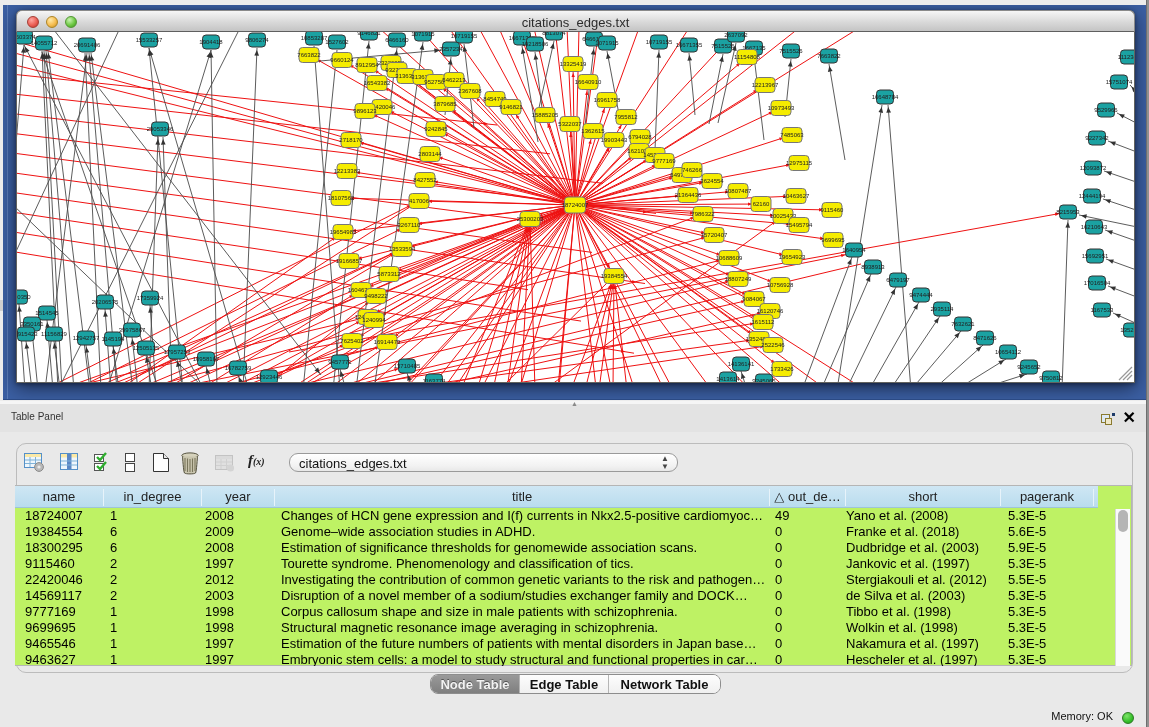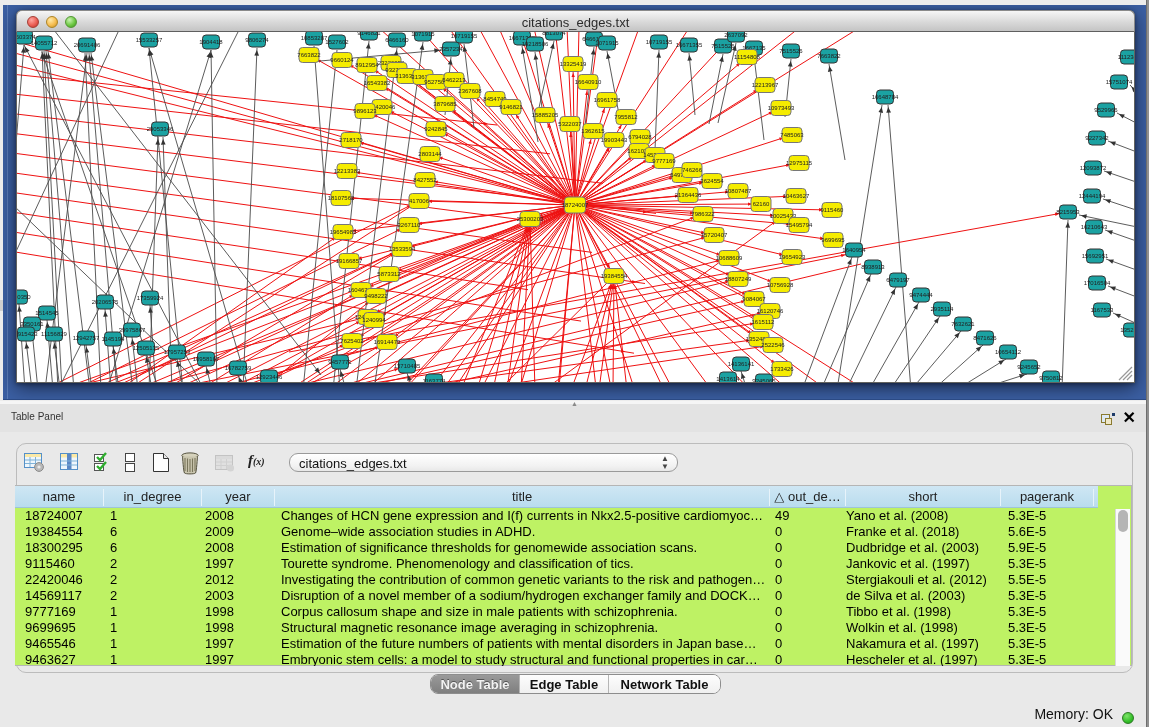--- a/index.html
+++ b/index.html
@@ -41,21 +41,21 @@
 .c5{left:760px;width:70px}
 .c6{left:831px;width:155px;text-align:left}
 .c7{left:993px;width:86px}
 #vscroll{position:absolute;right:1px;top:23px;width:15px;height:157px;background:#fafafa;border-left:1px solid #d8d8d8}
 #vthumb{position:absolute;left:2px;top:1px;width:10px;height:22px;border-radius:5px;background:#b5b5b5}
 #tabs{position:absolute;left:430px;top:273px;height:20px;display:flex;border:1px solid #8d8d8d;border-radius:8px;overflow:hidden;background:#fff}
 .tab{font-size:13px;font-weight:bold;line-height:19px;text-align:center;color:#111;background:linear-gradient(#fdfdfd,#f0f0f0)}
 .tab:nth-child(1){width:88px}.tab:nth-child(2){width:89px}.tab:nth-child(3){width:112px}
 .tab.sel{background:linear-gradient(#9a9a9a,#7f7f7f);color:#f2f2f2;text-shadow:0 -1px 0 #555}
 .tab+.tab{border-left:1px solid #b5b5b5}
-#memory{position:absolute;right:33px;bottom:5px;font-size:14px;color:#111}
+#memory{position:absolute;right:33px;bottom:5px;font-size:11px;color:#111}
 #memdot{position:absolute;right:12px;bottom:3px;width:12px;height:12px;border-radius:50%;background:radial-gradient(circle at 38% 30%,#7fe46a,#35bf2a 60%,#1f9a1a);border:1px solid #2c7a22}
 </style></head>
 <body>
 <div id="app">
   <div id="desktop">
       <div id="ctrl-line"></div>
     <div id="win">
       <div id="canvas">
           <svg width="1117" height="350" viewBox="0 0 1117 350" style="position:absolute;left:0;top:0;">
 <rect x="0" y="0" width="1117" height="350" fill="#ffffff"></rect>
@@ -675,21 +675,21 @@
               <span class="c3">2012</span>
               <span class="c4">Investigating the contribution of common genetic variants to the risk and pathogen…</span>
               <span class="c5">0</span>
               <span class="c6">Stergiakouli et al. (2012)</span>
               <span class="c7">5.5E-5</span>
             </div>
 <div class="tr">
               <span class="c1">14569117</span>
               <span class="c2">2</span>
               <span class="c3">2003</span>
-              <span class="c4">Disruption of a novel member of a sodium/hydrogen exchanger family and DOCK…</span>
+              <span class="c4">Disruption of a novel member of a sodium/studies exchanger family and DOCK…</span>
               <span class="c5">0</span>
               <span class="c6">de Silva et al. (2003)</span>
               <span class="c7">5.3E-5</span>
             </div>
 <div class="tr">
               <span class="c1">9777169</span>
               <span class="c2">1</span>
               <span class="c3">1998</span>
               <span class="c4">Corpus callosum shape and size in male patients with schizophrenia.</span>
               <span class="c5">0</span>

